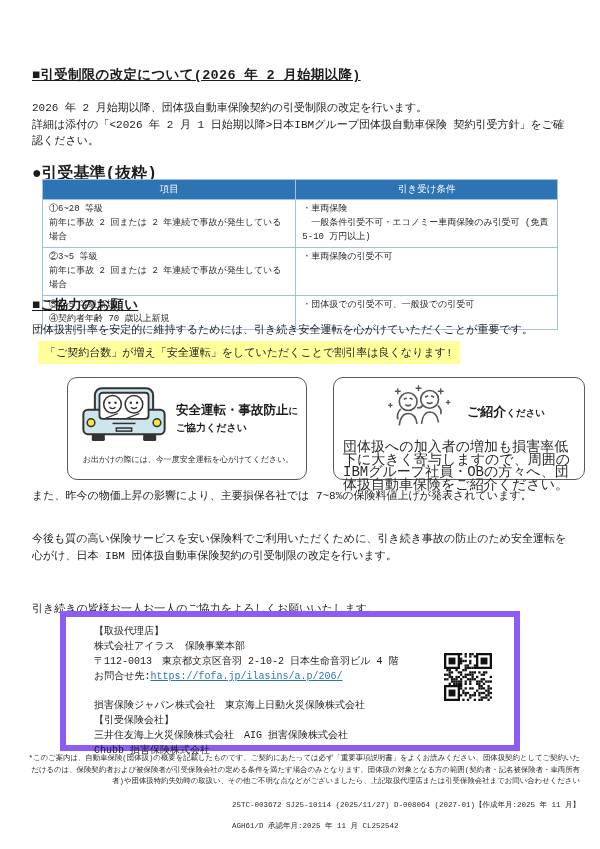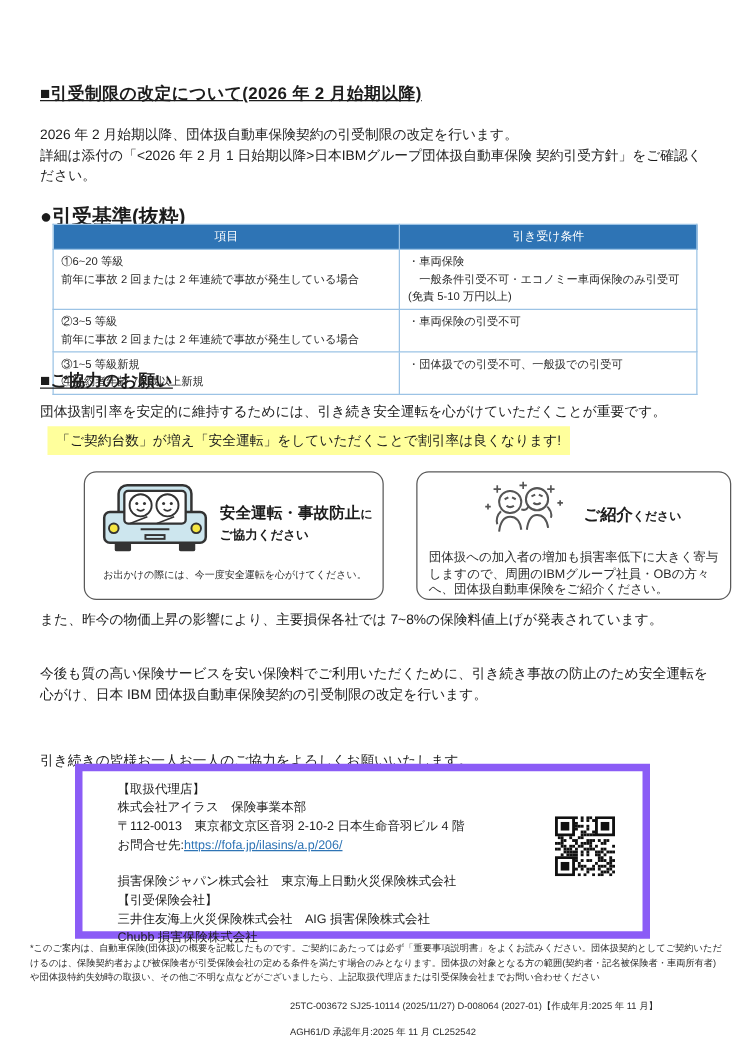--- a/index.html
+++ b/index.html
@@ -1,59 +1,59 @@
 <!DOCTYPE html>
 <html><head>
 <meta charset="utf-8">
 <style>
   html,body{margin:0;padding:0;background:#e8e8e8;}
   .page{
     position:relative;width:600px;height:849px;background:#ffffff;
     margin:0 auto;overflow:hidden;
-    font-family:Liberation Sans, sans-serif;
+    font-family:Liberation Mono, monospace;
     color:#1c1c1c;
   }
   .abs{position:absolute;}
   .sec-title{
     font-size:13.5px;font-weight:bold;text-decoration:underline;
     letter-spacing:0.3px;white-space:nowrap;
   }
   .body-text{font-size:11px;line-height:16.5px;}
   .criteria-head{font-size:16px;font-weight:bold;}
   table.criteria{border-collapse:collapse;width:516px;table-layout:fixed;}
   table.criteria th{
     background:#2E74B5;color:#ffffff;font-weight:normal;
-    font-size:9.5px;padding:3px 12px;text-align:center;
+    font-size:9.5px;padding:3px 0;text-align:center;
     border:1px solid #9CC3E5;
   }
   table.criteria td{
     border:1px solid #9CC3E5;vertical-align:top;
     font-size:9px;line-height:14px;padding:2px 6px 3px 6px;color:#2a2a2a;
   }
   .col-item{width:49%;}
   .highlight{
     background:#FFFF9C;font-size:11px;padding:4px 7px;white-space:nowrap;
   }
   .promo-box{
     position:absolute;border:1.6px solid #5a5a5a;border-radius:10px;
     background:#fff;box-sizing:border-box;
   }
   .promo-top{display:flex;align-items:center;justify-content:center;}
   .promo-title-main{font-size:12.5px;font-weight:bold;}
   .promo-title-suffix{font-size:9.5px;font-weight:bold;}
   .promo-title-sub{font-size:10px;font-weight:bold;margin-top:2px;}
   .promo-note{font-size:8px;color:#2a2a2a;text-align:center;margin-top:3px;}
-  .promo-body{font-size:10px;line-height:12.5px;color:#2a2a2a;padding:0 9px;}
+  .promo-body{font-size:14px;line-height:12.5px;color:#2a2a2a;padding:0 9px;}
   .agency-box{
     border:6px solid #8b5cf6;box-sizing:border-box;
     font-size:10px;line-height:15px;padding:7px 0 0 28px;
   }
   .agency-gap{height:14px;}
   .link{color:#2E74B5;text-decoration:underline;}
-  .footnote{font-size:7.4px;line-height:11.6px;color:#2a2a2a;}
+  .footnote{font-size:7.4px;line-height:11.6px;color:#2a2a2a;text-align:right;}
   .codeline{font-size:7.5px;color:#2a2a2a;white-space:nowrap;}
 </style>
 </head>
 <body>
 
 <div class="page">
 
   <div class="abs sec-title" style="left:32px;top:66px;">■引受制限の改定について(2026 年 2 月始期以降)</div>
 
   <div class="abs body-text" style="left:32px;top:100px;width:540px;">

